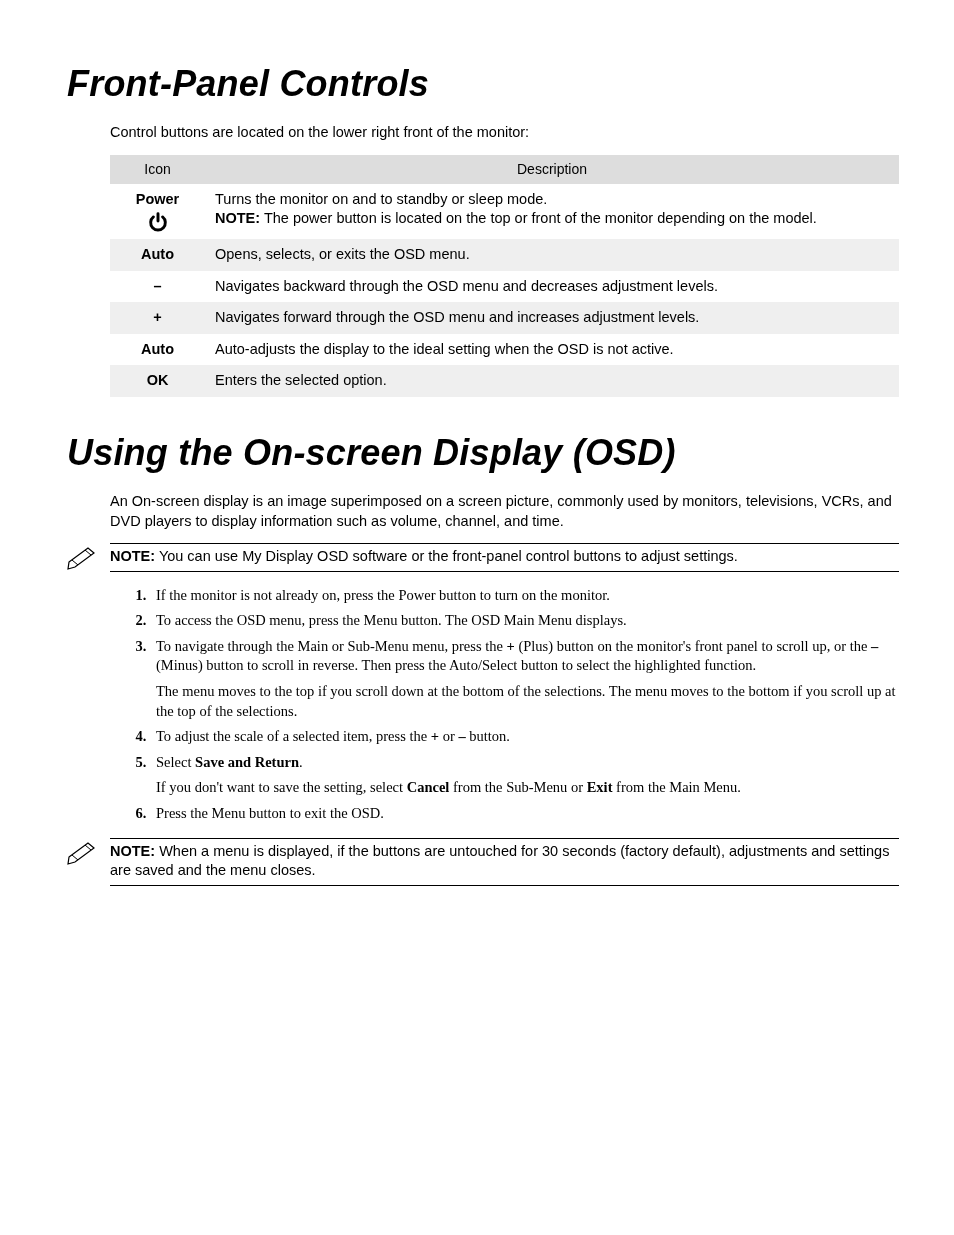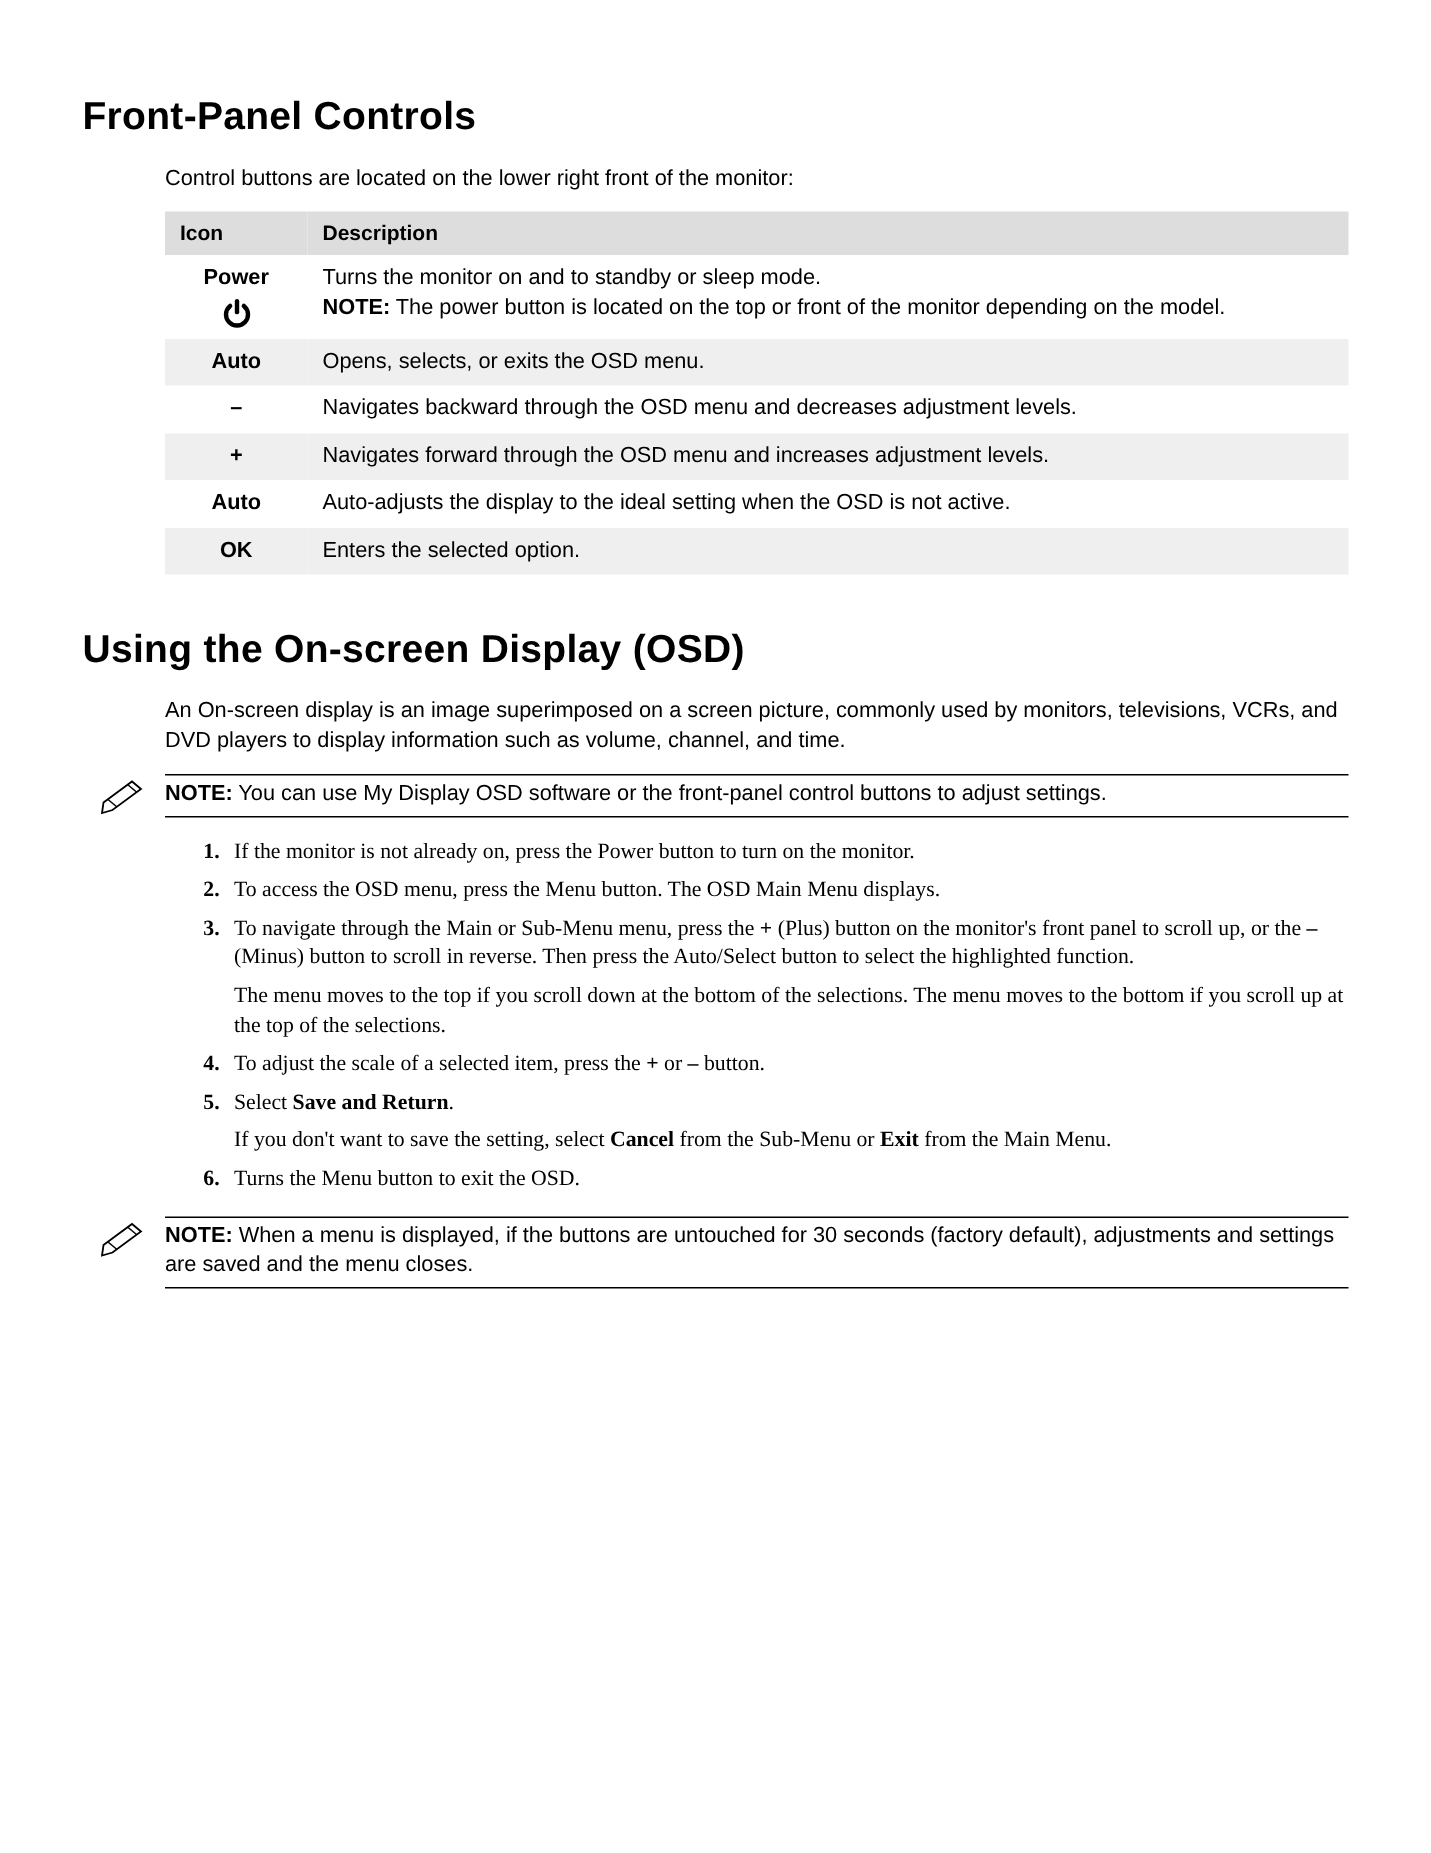--- a/index.html
+++ b/index.html
@@ -8,37 +8,38 @@
     padding: 50px 55px 50px 55px;
     width: 954px;
     box-sizing: border-box;
     color: #000;
     font-size: 14.5px;
     line-height: 1.35;
   }
   h1 {
     font-family: Futura, "Trebuchet MS", Arial, sans-serif;
     font-weight: 800;
-    font-size: 26px;
-    margin: 10px 0 12px 0;
+    font-size: 36px;
+    margin: 10px 0 12px 12px;
     letter-spacing: 0.2px;
+    font-style: italic;
   }
   .intro {
     margin-left: 55px;
     margin-bottom: 12px;
   }
   table.controls {
     margin-left: 55px;
     border-collapse: collapse;
     width: calc(100% - 55px);
   }
   table.controls th {
-    text-align: left;
+    text-align: center;
     background: #dddddd;
-    font-weight: 700;
+    font-weight: 400;
     padding: 5px 10px;
     font-size: 14px;
   }
   table.controls td {
     padding: 6px 10px;
     vertical-align: top;
     font-size: 14.5px;
   }
   table.controls tr.stripe td {
     background: #efefef;
@@ -164,21 +165,21 @@
   </li>
   <li>
     <span>To adjust the scale of a selected item, press the </span><span class="inline-bold">+</span><span> or </span><span class="inline-bold">–</span><span> button.</span>
   </li>
   <li>
     <span>Select </span><span class="bold">Save and Return</span><span>.</span>
     <p class="sub-para">
       <span>If you don't want to save the setting, select </span><span class="bold">Cancel</span><span> from the Sub-Menu or </span><span class="bold">Exit</span><span> from the Main Menu.</span>
     </p>
   </li>
-  <li>Turns the Menu button to exit the OSD.</li>
+  <li>Press the Menu button to exit the OSD.</li>
 </ol>
 
 <div class="note-block">
   <svg class="note-icon" width="34" height="24" viewBox="0 0 34 24">
     <path d="M3 16 L22 2 l6 5 L9 21 l-7 2 z" fill="none" stroke="#000" stroke-width="1.2"></path>
     <path d="M6 14 l6 5" stroke="#000" stroke-width="1"></path>
     <path d="M19 4 l6 5" stroke="#000" stroke-width="1"></path>
   </svg>
   <div class="note-body">
     <span class="note-lead">NOTE:</span><span> When a menu is displayed, if the buttons are untouched for 30 seconds (factory default), adjustments and settings are saved and the menu closes.</span>

